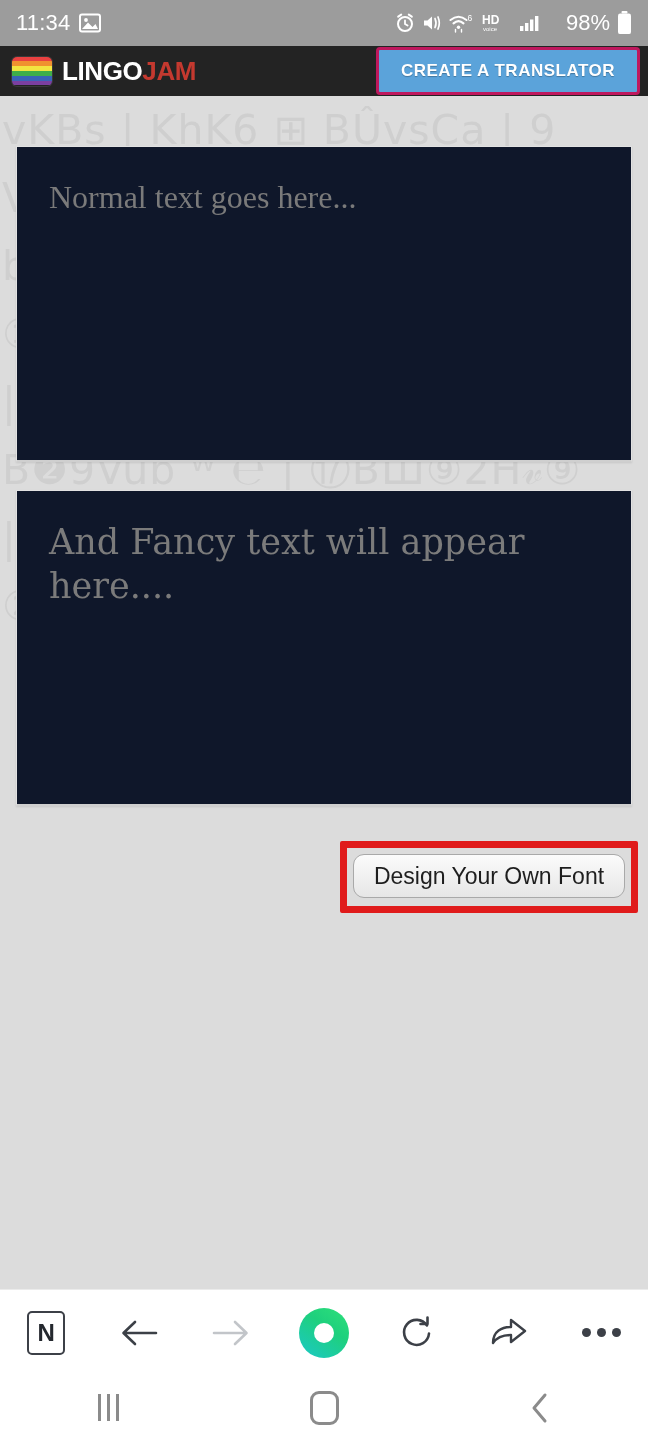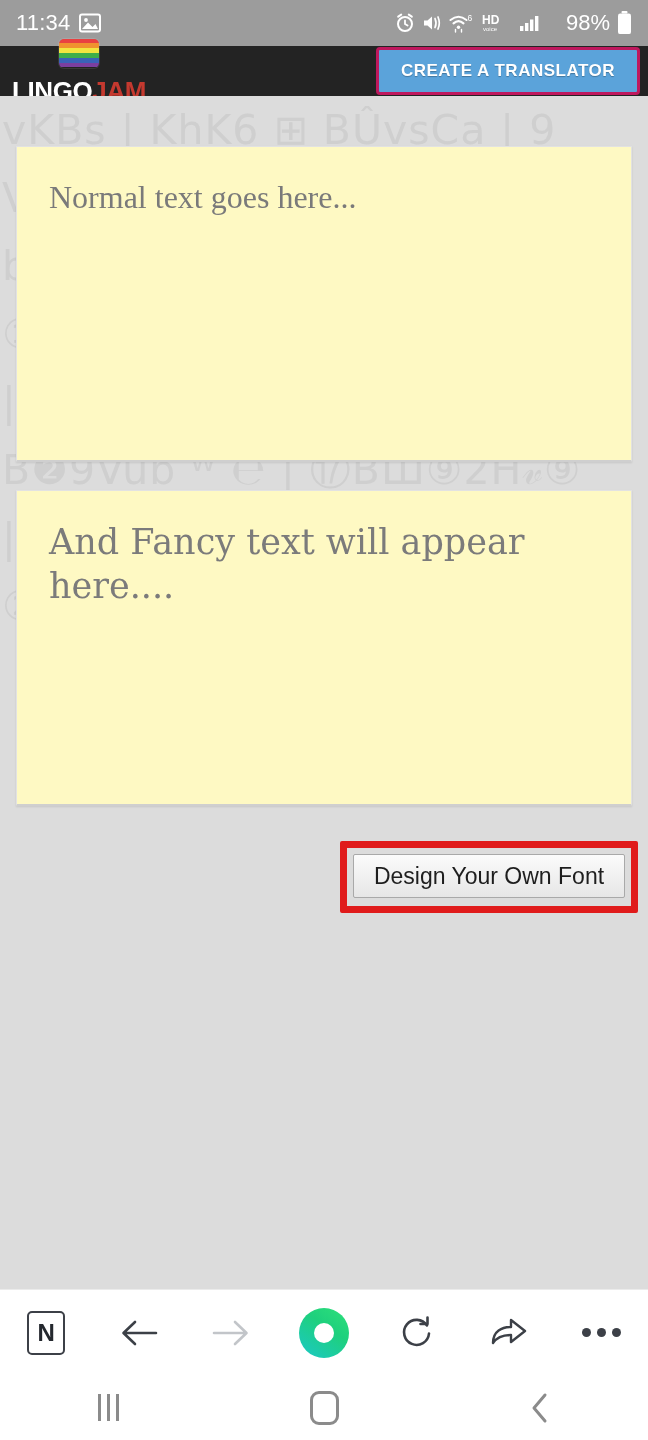--- a/index.html
+++ b/index.html
@@ -44,21 +44,21 @@
   .ico { display:block; }
 
   
   .site-header {
     position:absolute; top:46px; left:0;
     width:648px; height:50px;
     background:#232323;
     display:flex; align-items:center;
     padding:0 8px 0 12px;
   }
-  .logo-wrap { display:flex; align-items:center; gap:10px;flex-direction:column; }
+  .logo-wrap { display:flex; align-items:center; gap:10px; }
   .flag {
     width:40px; height:29px; border-radius:5px;
     overflow:hidden; display:flex; flex-direction:column;
     box-shadow:0 0 0 1px rgba(255,255,255,0.10);
   }
   .flag i { display:block; flex:1 1 0; }
   .flag .s1{background:#e94141;} .flag .s2{background:#f0922f;}
   .flag .s3{background:#f2e540;} .flag .s4{background:#3fae4a;}
   .flag .s5{background:#3a63b8;} .flag .s6{background:#7b3fa0;}
   .logo-text {
@@ -102,21 +102,21 @@
     word-break:break-all;
     overflow:hidden;
     user-select:none;
     padding-left:2px;
   }
 
   
   .card {
     position:absolute;
     left:16px; width:616px;
-    background:#fef9c3;
+    background:#0f172a;
     border:1px solid #e2e2e2;
     border-bottom:2px solid #cfcfcf;
     box-shadow:0 1px 2px rgba(0,0,0,0.10);
   }
   #card-input  { top:50px;  height:316px; }
   #card-output { top:394px; height:316px; }
 
   .field-text {
     position:absolute;
     left:32px; right:24px; top:30px;
@@ -141,21 +141,21 @@
     border-radius:2px;
     pointer-events:none;
     z-index:5;
   }
   .btn-design {
     position:absolute;
     left:353px; top:758px;
     width:272px; height:44px;
     background:linear-gradient(#fbfbfb,#e6e6e6);
     border:1px solid #a9a9a9;
-    border-radius:2px;
+    border-radius:11px;
     color:#1e1e1e;
     font-size:23px;
     font-family:"Liberation Sans", sans-serif;
     cursor:pointer;
     z-index:4;
     display:flex; align-items:center; justify-content:center;
     white-space:nowrap;
   }
 
   

